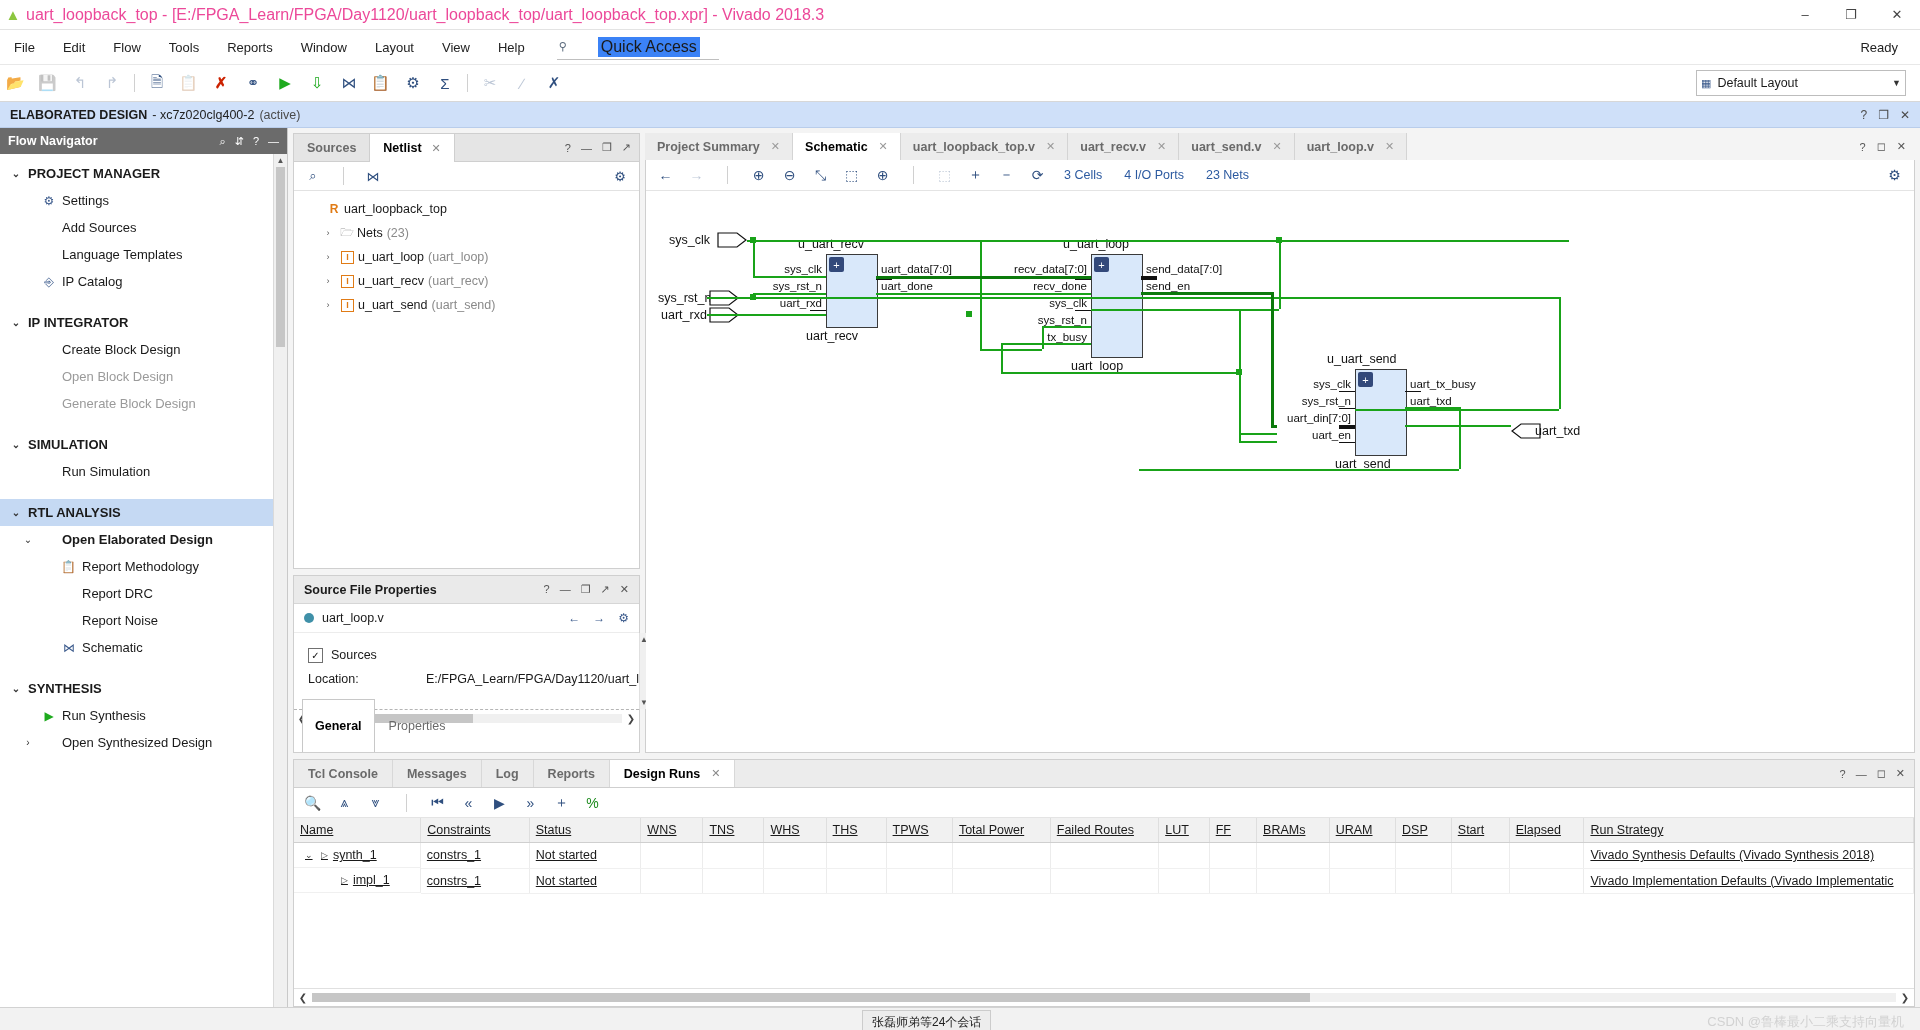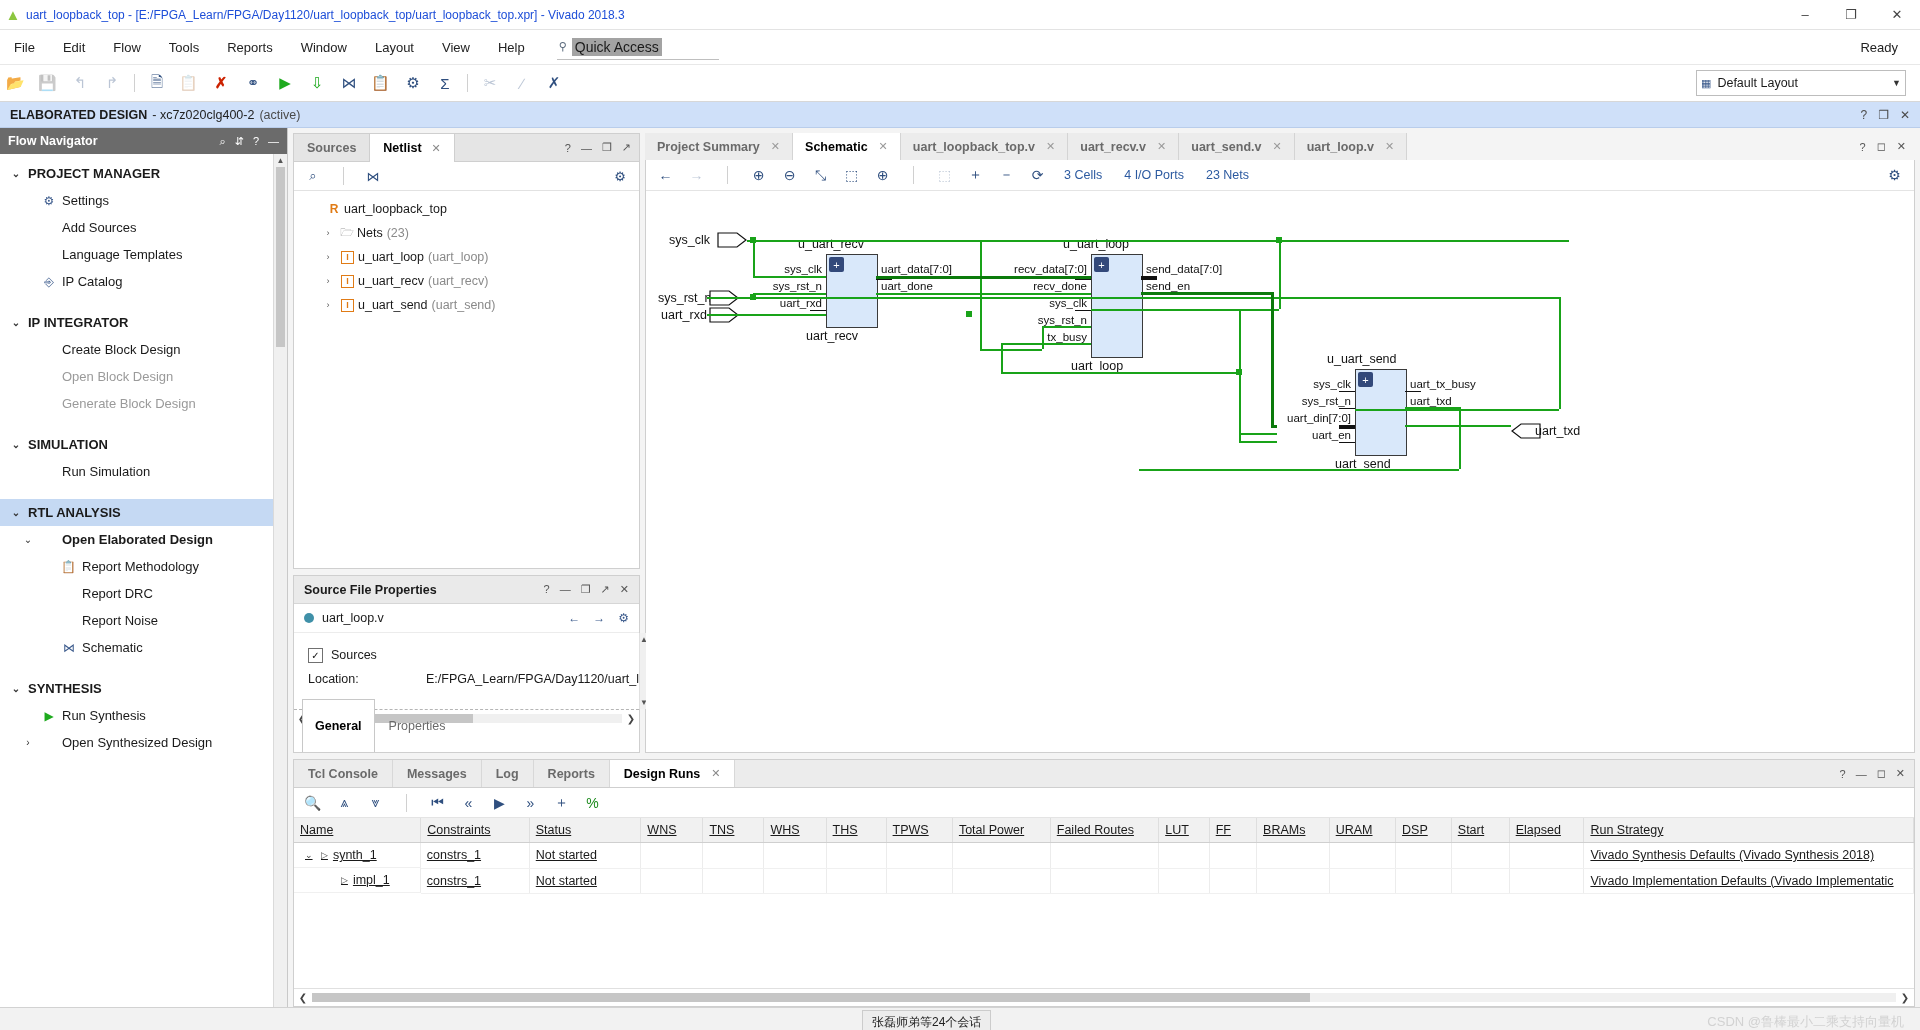--- a/index.html
+++ b/index.html
@@ -5,28 +5,28 @@
   html,body{margin:0;padding:0;}
   body{
     width:1920px;height:1030px;overflow:hidden;
     font-family:"Liberation Sans",sans-serif;
     font-size:12.5px;color:#1a1a1a;background:#ffffff;
     -webkit-font-smoothing:antialiased;
   }
   
   #titlebar{height:29px;background:#ffffff;border-bottom:1px solid #e3e3e3;display:flex;align-items:center;}
   #titlebar .appicon{width:26px;text-align:center;color:#8cc63f;font-size:15px;line-height:1;}
-  #titlebar .ttl{flex:1;font-size:12px;color:#1d4ed8;}
+  #titlebar .ttl{flex:1;font-size:16px;color:#ec4899;}
   .wbtn{width:46px;height:29px;display:flex;align-items:center;justify-content:center;color:#444;font-size:13px;}
   
   #menubar{height:34px;background:#fff;display:flex;align-items:center;border-bottom:1px solid #e8e8e8;}
   .menu-item{padding:0 14px;font-size:13px;color:#222;height:34px;display:flex;align-items:center;}
   #qa{margin-left:18px;display:flex;align-items:center;gap:5px;border-bottom:1px solid #bfbfbf;height:24px;width:160px;padding-left:2px;}
   #qa .qicon{color:#5b6b7d;font-size:11px;}
-  #qa .qtext{background:#a3a3a3;color:#1a1a1a;font-size:14px;padding:1px 3px;}
+  #qa .qtext{background:#3b82f6;color:#1a1a1a;font-size:16px;padding:1px 3px;margin-left:26px;}
   #ready{margin-left:auto;margin-right:22px;font-size:13px;color:#222;}
   
   #toolbar{height:36px;background:#fff;display:flex;align-items:center;border-bottom:1px solid #d7d7d7;}
   .tb{width:32px;height:30px;display:flex;align-items:center;justify-content:center;font-size:15px;color:#2f4f7f;}
   .tb.dim{opacity:.32;}
   .tb.sep{width:13px;}
   .tb.sep:after{content:"";width:1px;height:18px;background:#d0d0d0;}
   #layoutsel{margin-left:auto;margin-right:14px;width:200px;height:24px;border:1px solid #bdbdbd;background:#fff;display:flex;align-items:center;padding:0 4px;font-size:12.5px;gap:6px;}
   #layoutsel .lsq{color:#3b5a8c;font-size:11px;}
   #layoutsel .lcar{margin-left:auto;color:#333;font-size:9px;}

